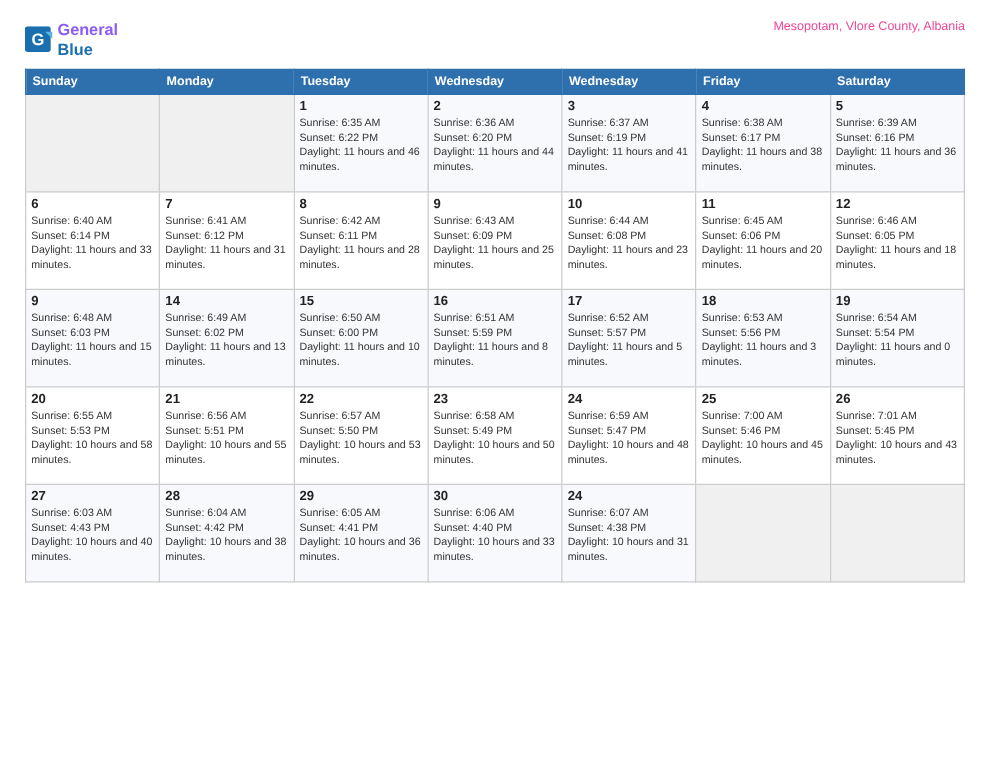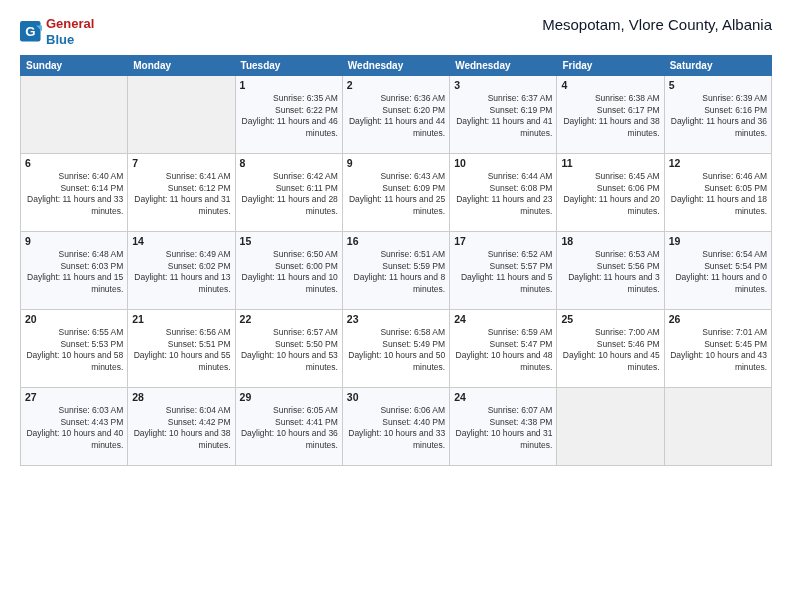--- a/index.html
+++ b/index.html
@@ -27,38 +27,38 @@
       align-items: center;
       gap: 4px;
     }
     .logo-text {
       font-size: 13px;
       font-weight: bold;
       color: #333;
       line-height: 1.2;
     }
     .logo-text span {
-      color: #b91c1c;
+      color: #8b5cf6;
     }
     .logo-icon {
       width: 22px;
       height: 22px;
     }
     .title-block {
       text-align: right;
     }
     .month-title {
       font-size: 28px;
       font-weight: bold;
       color: #333;
       line-height: 1.1;
     }
     .subtitle {
-      font-size: 15px;
-      color: #0f172a;
+      font-size: 10px;
+      color: #ec4899;
     }
     .calendar {
       width: 100%;
       border-collapse: collapse;
       font-size: 9.5px;
     }
     .calendar thead tr th {
       background: #2e6fad;
       color: #fff;
       font-weight: bold;
@@ -86,21 +86,20 @@
     .day-number {
       font-weight: bold;
       font-size: 10.5px;
       color: #222;
       margin-bottom: 2px;
     }
     .day-info {
       font-size: 8.5px;
       color: #333;
       line-height: 1.35;
-      text-align: right;
     }
     .empty-cell {
       background: #f0f0f0 !important;
     }
   </style>
 </head>
 <body>
 
 <div class="page">
   <div class="header">

